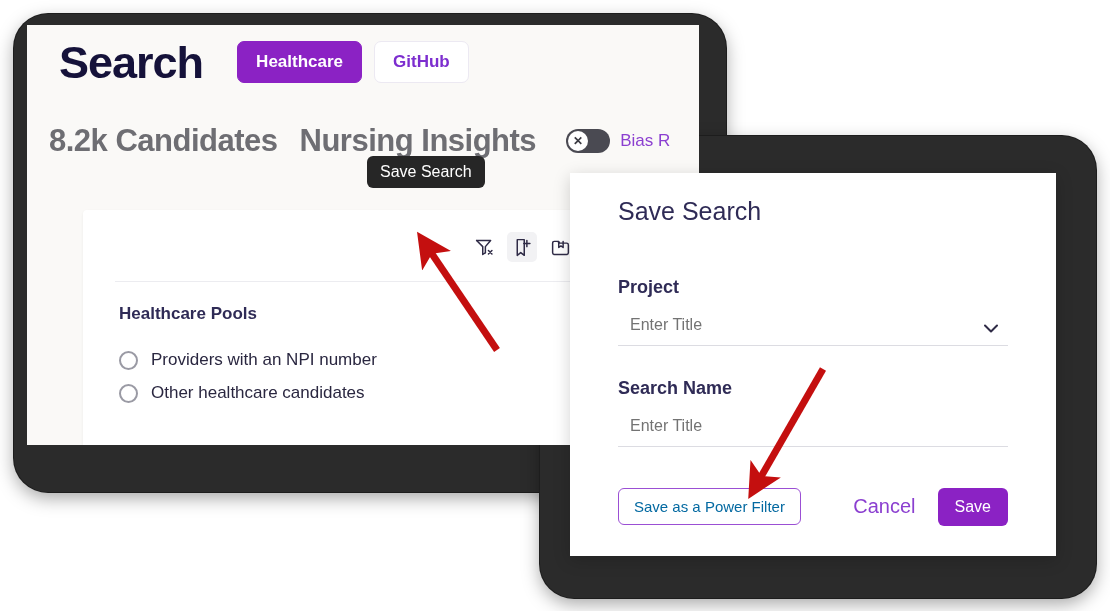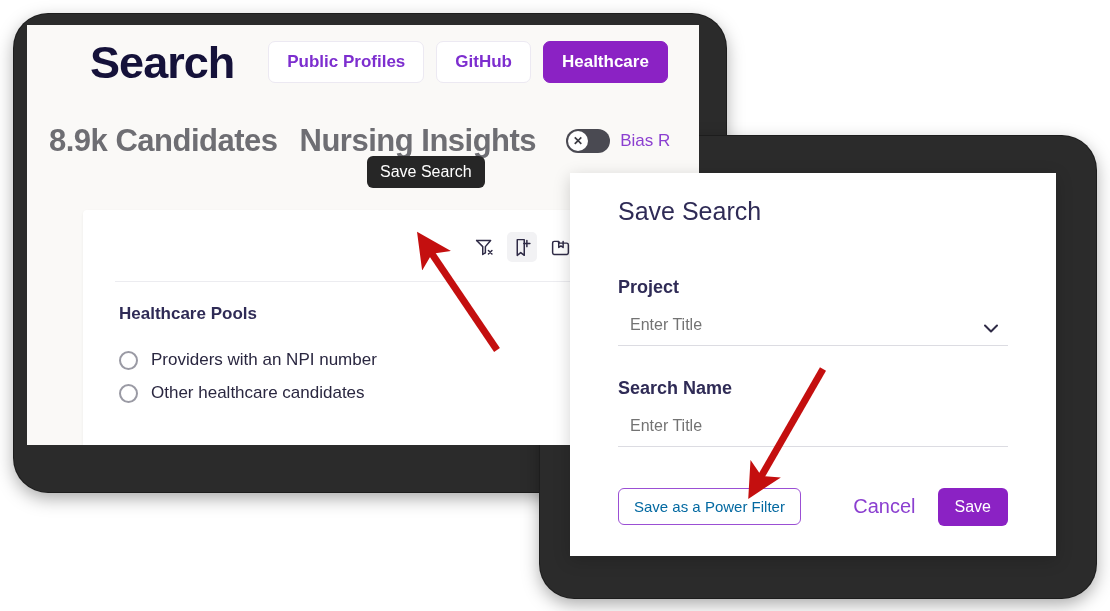--- a/index.html
+++ b/index.html
@@ -20,21 +20,21 @@
   .bezel.b2{left:540px;top:136px;width:556px;height:462px;
             box-shadow:0 0 0 1px #1d1d1d, 0 6px 18px rgba(0,0,0,.35);}
 
   
   .search-panel{
     position:absolute;left:27px;top:25px;width:672px;height:420px;
     background:#faf9f7;
     overflow:hidden;
   }
 
-  .hdr-row{position:absolute;left:32px;top:8px;right:0;height:58px;display:flex;align-items:center;gap:24px;justify-content:center;}
+  .hdr-row{position:absolute;left:32px;top:8px;right:0;height:58px;display:flex;align-items:center;gap:24px;}
   .app-title{
     font-size:45px;font-weight:700;color:#15123a;letter-spacing:-1px;line-height:1;
     font-family:"Liberation Sans", sans-serif;
   }
   .tabs{display:flex;align-items:center;gap:12px;margin-left:10px;}
   .tab{
     border:1px solid #ece9f2;background:#ffffff;color:#7d2ecf;
     font-size:17px;font-weight:700;border-radius:7px;padding:10px 18px;
     white-space:nowrap;cursor:pointer;font-family:"Liberation Sans", sans-serif;
   }
@@ -139,28 +139,27 @@
 <div class="stage">
 
   <div class="bezel b1"></div>
   <div class="bezel b2"></div>
 
   <div class="search-panel">
 
     <div class="hdr-row">
       <div class="app-title">Search</div>
       <div class="tabs">
-        <button class="tab">Public Profiles</button>
+        <button class="tab active">Healthcare</button>
         <button class="tab">GitHub</button>
-        <button class="tab active">Healthcare</button>
       </div>
     </div>
 
     <div class="sub-row">
-      <div class="count-label">8.9k Candidates</div>
+      <div class="count-label">8.2k Candidates</div>
       <div class="insights-label">Nursing Insights</div>
       <div class="toggle-wrap">
         <div class="toggle">
           <div class="knob">✕</div>
         </div>
         <div class="bias-label">Bias R</div>
       </div>
     </div>
 
     <div class="card">

